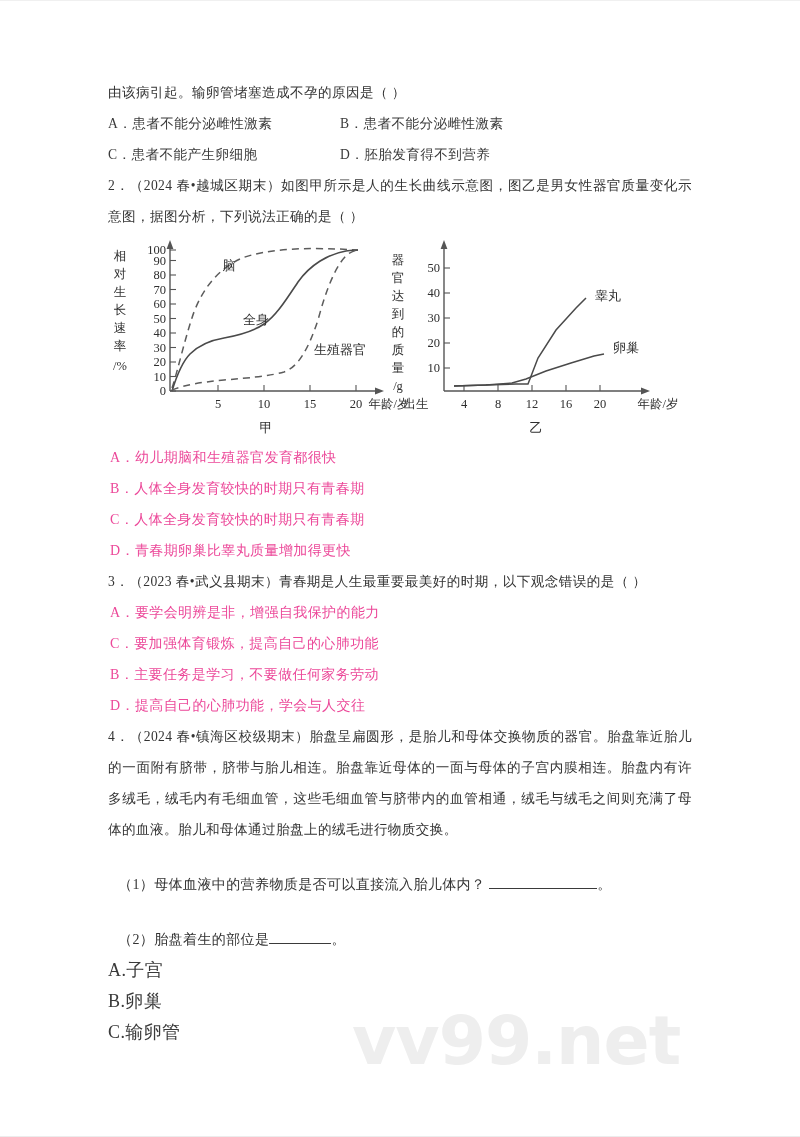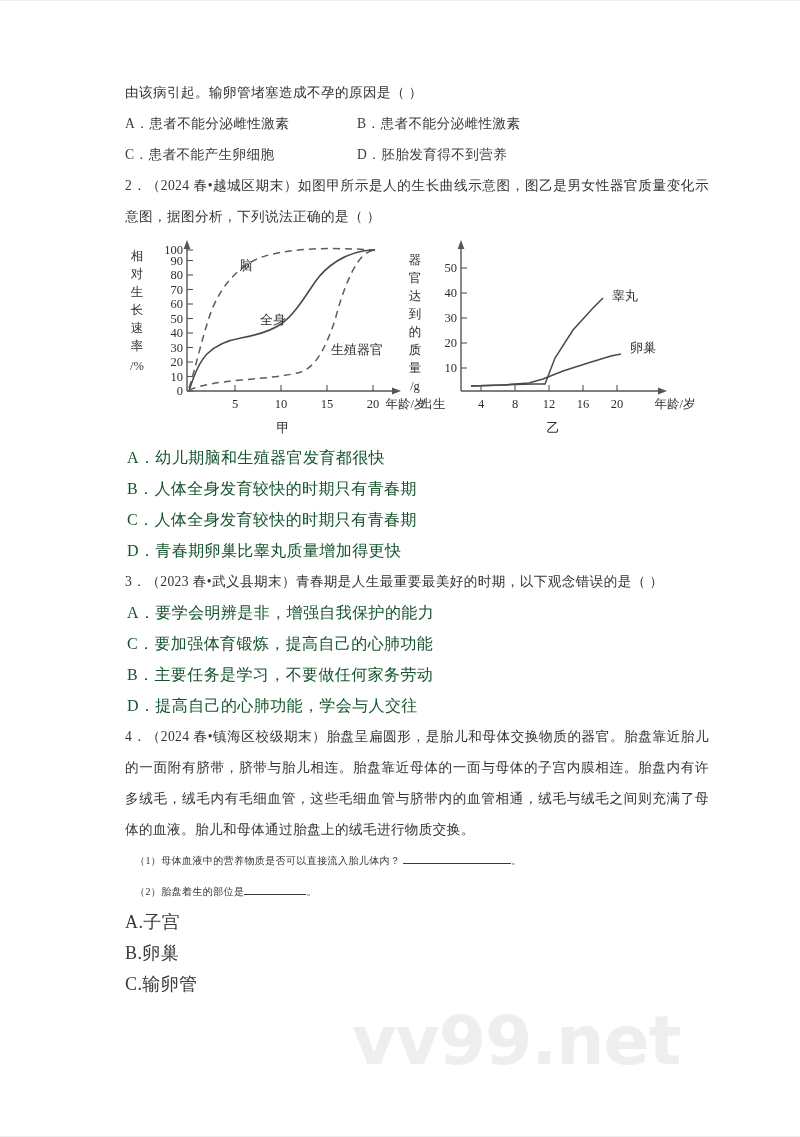--- a/index.html
+++ b/index.html
@@ -16,21 +16,21 @@
     width: 800px;
     height: 1137px;
     background: #ffffff;
     box-sizing: border-box;
     overflow: hidden;
     border-top: 1px solid #f0f0f0;
     border-bottom: 1px solid #ececec;
   }
   .content {
     position: absolute;
-    left: 125px;
+    left: 108px;
     top: 76px;
     width: 584px;
   }
 
   
   .para {
     font-size: 13.6px;
     line-height: 31px;
     letter-spacing: 0.4px;
     color: #333333;
@@ -47,33 +47,34 @@
     display: flex;
     font-size: 13.6px;
     line-height: 31px;
     letter-spacing: 0.4px;
     color: #3a3a3a;
     align-items: center;
   }
   .opt-a { width: 232px; flex: 0 0 232px; }
   .opt-b { flex: 1 1 auto; }
   .opt-single {
-    font-size: 16px;
-    line-height: 31px;
-    letter-spacing: 0.4px;
-    color: #14532d;
+    font-size: 14px;
+    line-height: 31px;
+    letter-spacing: 0.4px;
+    color: #ec4899;
     padding-left: 2px;
   }
   .opt-indent { padding-left: 2px; }
   .sub-q {
-    font-size: 10px;
+    font-size: 14px;
     line-height: 31px;
     letter-spacing: 0.4px;
     color: #333333;
     padding-left: 10px;
+    margin-top: 24px;
   }
   .blank-long { display:inline-block; width: 108px; border-bottom: 1px solid #3a3a3a; }
   .blank-short { display:inline-block; width: 62px; border-bottom: 1px solid #3a3a3a; }
   .tail-opt {
     font-size: 18px;
     line-height: 31px;
     letter-spacing: 0.4px;
     color: #3a3a3a;
   }
 

